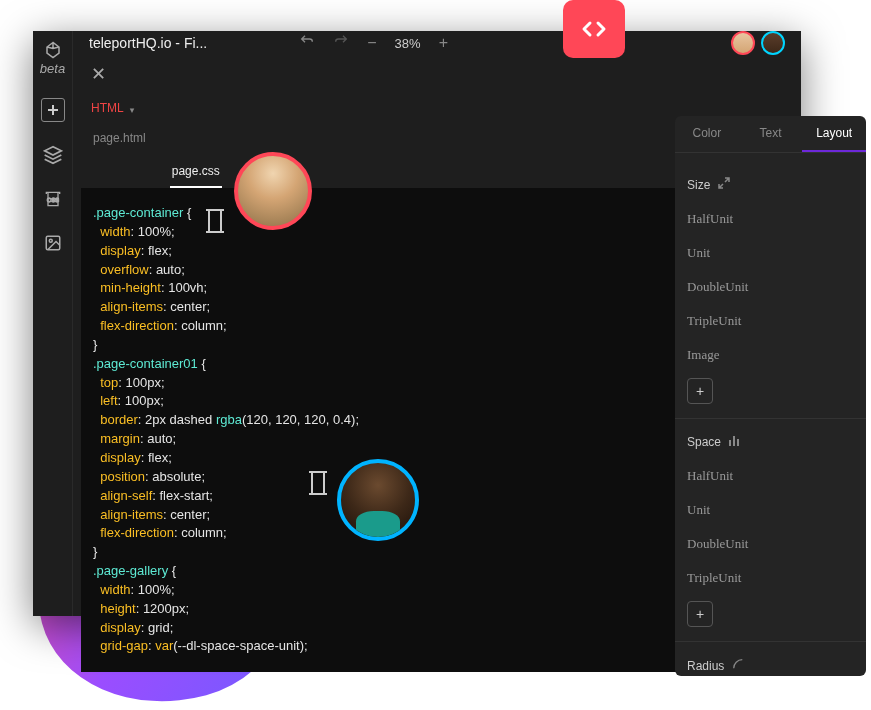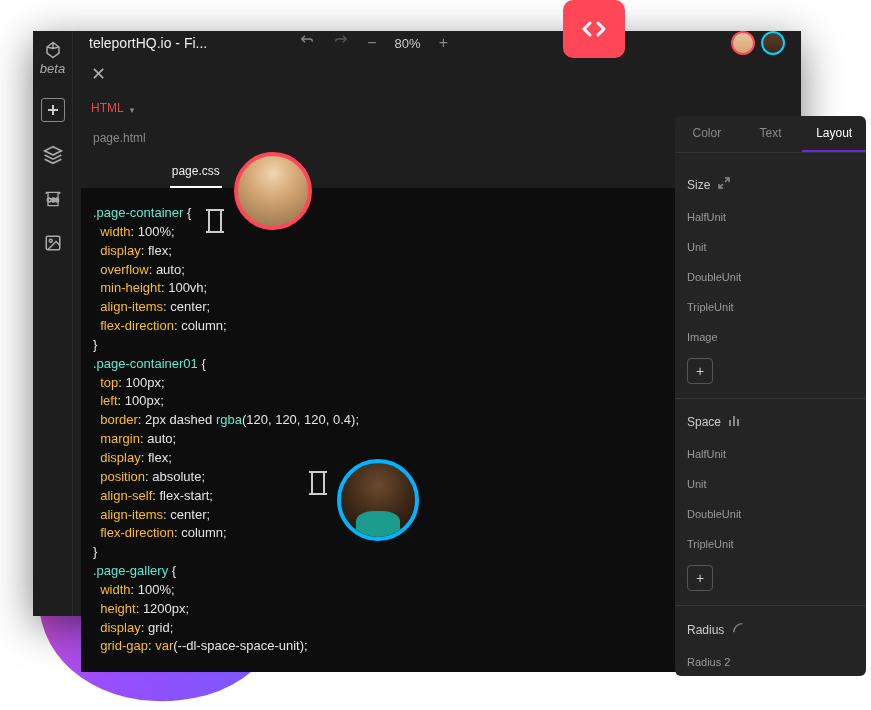--- a/index.html
+++ b/index.html
@@ -59,21 +59,21 @@
 
 .panel { position:absolute; right:5px; top:116px; width:191px; height:560px; background:#242424; border-radius:6px; display:flex; flex-direction:column; font-size:12px; color:#aaa;gap:8px; }
 .panel-tabs { display:flex; border-bottom:1px solid #333; }
 .ptab { flex:1; text-align:center; padding:10px 0; cursor:pointer; color:#888; font-size:12px; }
 .ptab.active { color:#ffffff; border-bottom:2px solid #6d28d9; }
 .panel-body { flex:1; overflow:auto; padding:8px 12px; }
 .panel-body::-webkit-scrollbar { width:4px; }
 .panel-body::-webkit-scrollbar-thumb { background:#444; }
 .p-head { display:flex; align-items:center; gap:8px; padding:8px 0 10px; color:#ccc; font-size:12px; }
 .p-head svg { width:12px; height:12px; }
-.p-item { padding:9px 0; color:#999; font-size:11px; cursor:pointer; }
+.p-item { padding:9px 0; color:#999; font-size:13px; cursor:pointer;font-family:Liberation Serif, serif; }
 .p-add { width:26px; height:26px; border:1px solid #555; border-radius:4px; display:flex; align-items:center; justify-content:center; color:#ccc; margin:6px 0 14px; cursor:pointer; font-size:14px; }
 .sep { height:1px; background:#333; margin:4px -12px 8px; }
 .spacing-icon { display:inline-flex; gap:2px; align-items:flex-end; }
 .spacing-icon span { width:2px; background:#888; }
 .si1 { height:6px; } .si2 { height:10px; } .si3 { height:7px; }
 </style>
 </head>
 <body>
 
 <div class="blob"></div>
@@ -121,21 +121,21 @@
           <svg width="16" height="16" viewBox="0 0 24 24" fill="none" stroke="#888" stroke-width="2">
               <path d="M9 14 L4 9 L9 4 M4 9 H16 A4 4 0 0 1 20 13"></path>
             </svg>
         </span>
         <span class="tb-btn">
           <svg width="16" height="16" viewBox="0 0 24 24" fill="none" stroke="#555" stroke-width="2">
               <path d="M15 14 L20 9 L15 4 M20 9 H8 A4 4 0 0 0 4 13"></path>
             </svg>
         </span>
         <span class="tb-btn">−</span>
-        <span class="zoom">80%</span>
+        <span class="zoom">38%</span>
         <span class="tb-btn">+</span>
       </div>
       <div class="tb-right">
         <div class="avatar-sm av1"></div>
         <div class="avatar-sm av2"></div>
       </div>
     </div>
 
     <div class="editor">
       <div class="editor-top">

